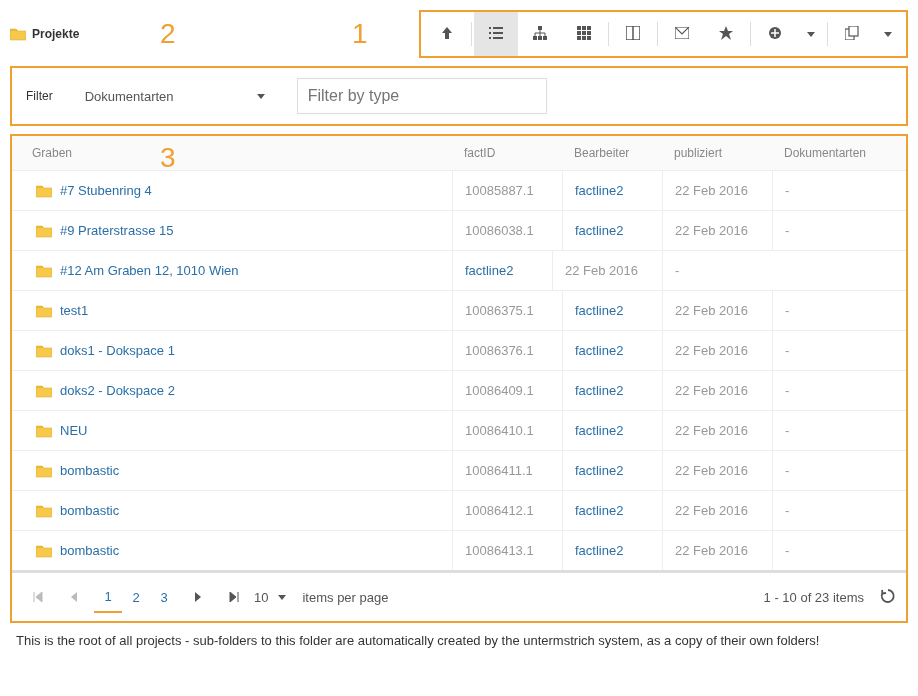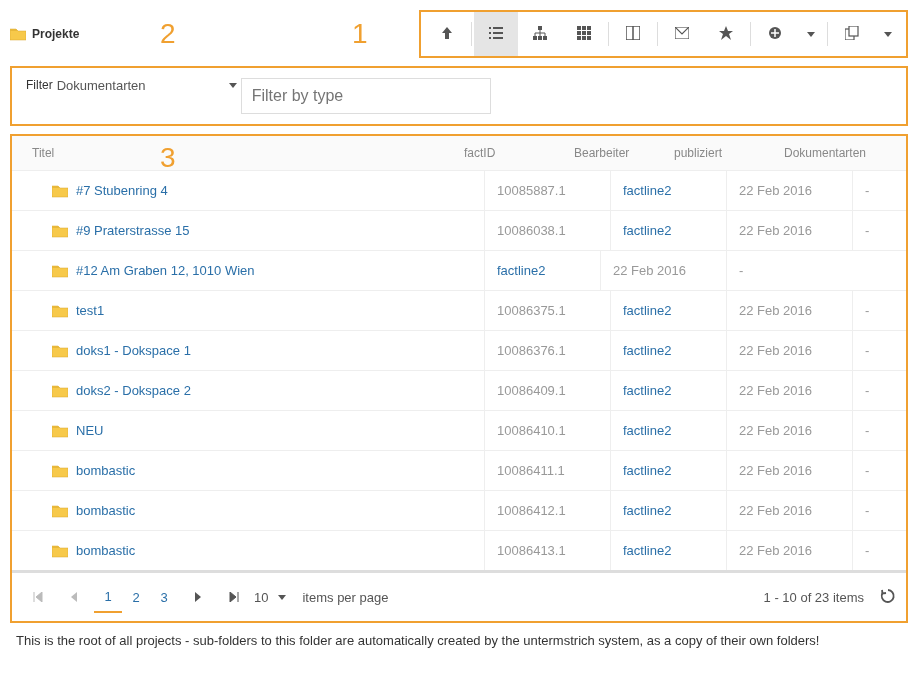--- a/index.html
+++ b/index.html
@@ -7,35 +7,35 @@
 .topbar { display: flex; align-items: center; justify-content: space-between; margin-bottom: 8px; }
 .breadcrumb { display: flex; align-items: center; gap: 6px; font-weight: bold; font-size: 12px; }
 .folder-icon { width: 16px; height: 14px; display: inline-block; }
 .folder-icon svg { display: block; }
 .toolbar { border: 2px solid #f0a030; display: flex; align-items: center; padding: 0; height: 48px; padding-left: 4px; padding-right: 4px;}
 .toolbar-btn { width: 44px; height: 44px; display: flex; align-items: center; justify-content: center; cursor: pointer; color: #555; }
 .toolbar-btn.active { background: #e5e5e5; }
 .toolbar-sep { width: 1px; height: 24px; background: #ddd; margin: 0 2px; }
 .toolbar-small { width: 28px; }
 .annotation { color: #f0a030; font-size: 28px; font-weight: 300; position: absolute; }
-.filterbar { border: 2px solid #f0a030; display: flex; align-items: flex-start; gap: 4px; padding: 10px 14px; margin-bottom: 8px; position: relative; }
+.filterbar { border: 2px solid #f0a030; display: flex; align-items: center; gap: 32px; padding: 10px 14px; margin-bottom: 8px; position: relative; }
 .filter-label { font-size: 12px; color: #333; }
 .filter-select { display: flex; align-items: center; justify-content: space-between; width: 180px; font-size: 13px; cursor: pointer; color:#555; }
 .filter-input { border: 1px solid #ddd; padding: 8px 10px; width: 250px; font-size: 16px; color: #888; background:#fff; }
 .gridwrap { border: 2px solid #f0a030; position: relative; }
 .grid-header { display: flex; background: #fafafa; border-bottom: 1px solid #eee; }
 .col { padding: 10px 12px; font-size: 12px; color: #888; }
 .col-title { flex: 0 0 440px; padding-left: 20px; }
 .col-factid { flex: 0 0 110px; }
 .col-bearb { flex: 0 0 100px; }
 .col-pub { flex: 0 0 110px; }
 .col-doc { flex: 1; }
 .grid-row { display: flex; border-top: 1px solid #eee; }
 .grid-row:first-child { border-top: none; }
-.cell { padding: 12px 12px; font-size: 13px; display: flex; align-items: center; margin-left: 16px; }
+.cell { padding: 12px 12px; font-size: 13px; display: flex; align-items: center; }
 .cell-title { flex: 0 0 440px; padding-left: 24px; gap: 8px; }
 .cell-title a { color: #2a6fa8; text-decoration: none; }
 .cell-factid { flex: 0 0 110px; color: #999; border-left: 1px solid #eee;}
 .cell-bearb { flex: 0 0 100px; border-left: 1px solid #eee;}
 .cell-bearb a { color: #2a6fa8; text-decoration: none; }
 .cell-pub { flex: 0 0 110px; color: #999; border-left: 1px solid #eee;}
 .cell-doc { flex: 1; color: #999; border-left: 1px solid #eee;}
 .pager { display: flex; align-items: center; padding: 8px 10px; border-top: 3px solid #ddd; gap: 4px; }
 .pager-btn { width: 32px; height: 32px; display: flex; align-items: center; justify-content: center; color: #888; cursor: pointer; }
 .pager-num { width: 28px; height: 32px; display: flex; align-items: center; justify-content: center; color: #2a6fa8; cursor: pointer; }
@@ -147,21 +147,21 @@
   <div class="filter-select">
     <span>Dokumentarten</span>
     <span class="caret-down"></span>
   </div>
   <input class="filter-input" type="text" placeholder="Filter by type" style="">
 </div>
 
 <div class="gridwrap">
   <span class="annotation" style="left:148px; top:6px;">3</span>
   <div class="grid-header">
-    <div class="col col-title">Titel</div>
+    <div class="col col-title">Graben</div>
     <div class="col col-factid">factID</div>
     <div class="col col-bearb">Bearbeiter</div>
     <div class="col col-pub">publiziert</div>
     <div class="col col-doc">Dokumentarten</div>
   </div>
   <div id="grid-body">
       <div class="grid-row">
         <div class="cell cell-title">
           <span class="folder-icon">
             <svg viewBox="0 0 16 14" width="16" height="14">

